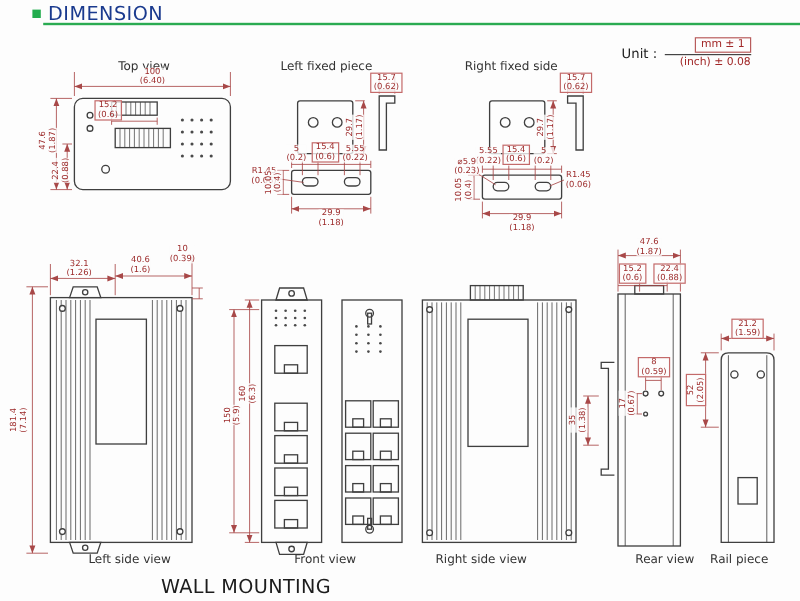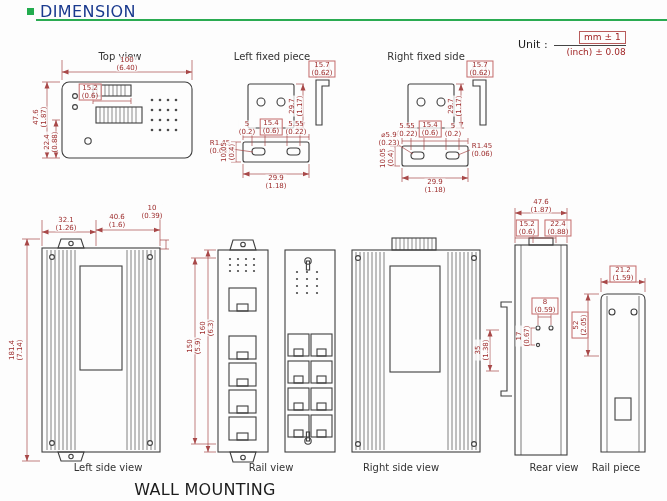--- a/index.html
+++ b/index.html
@@ -279,21 +279,21 @@
       <line x1="601" y1="282" x2="645" y2="282" marker-start="url(#ar)" marker-end="url(#ar)"></line>
       <path d="M599,294 H584 M599,356 H584"></path>
       <line x1="588" y1="294" x2="588" y2="356" marker-start="url(#ar)" marker-end="url(#ar)"></line>
     </g>
   </svg>
 
   <div class="vlabel" style="left:120px;top:56px">Top view</div>
   <div class="vlabel" style="left:272px;top:56px">Left fixed piece</div>
   <div class="vlabel" style="left:426px;top:56px">Right fixed side</div>
   <div class="vlabel" style="left:108px;top:467px">Left side view</div>
-  <div class="vlabel" style="left:271px;top:467px">Rail view</div>
+  <div class="vlabel" style="left:271px;top:467px">Front view</div>
   <div class="vlabel" style="left:401px;top:467px">Right side view</div>
   <div class="vlabel" style="left:554px;top:467px">Rear view</div>
   <div class="vlabel" style="left:616px;top:467px">Rail piece</div>
   <div class="slabel" style="left:205px;top:489px">WALL MOUNTING</div>
 
   <div class="dim" style="left:127px;top:64px">
       <span>100</span>
       <span>(6.40)</span>
     </div>
   <div class="dim boxed" style="left:90px;top:92px">

